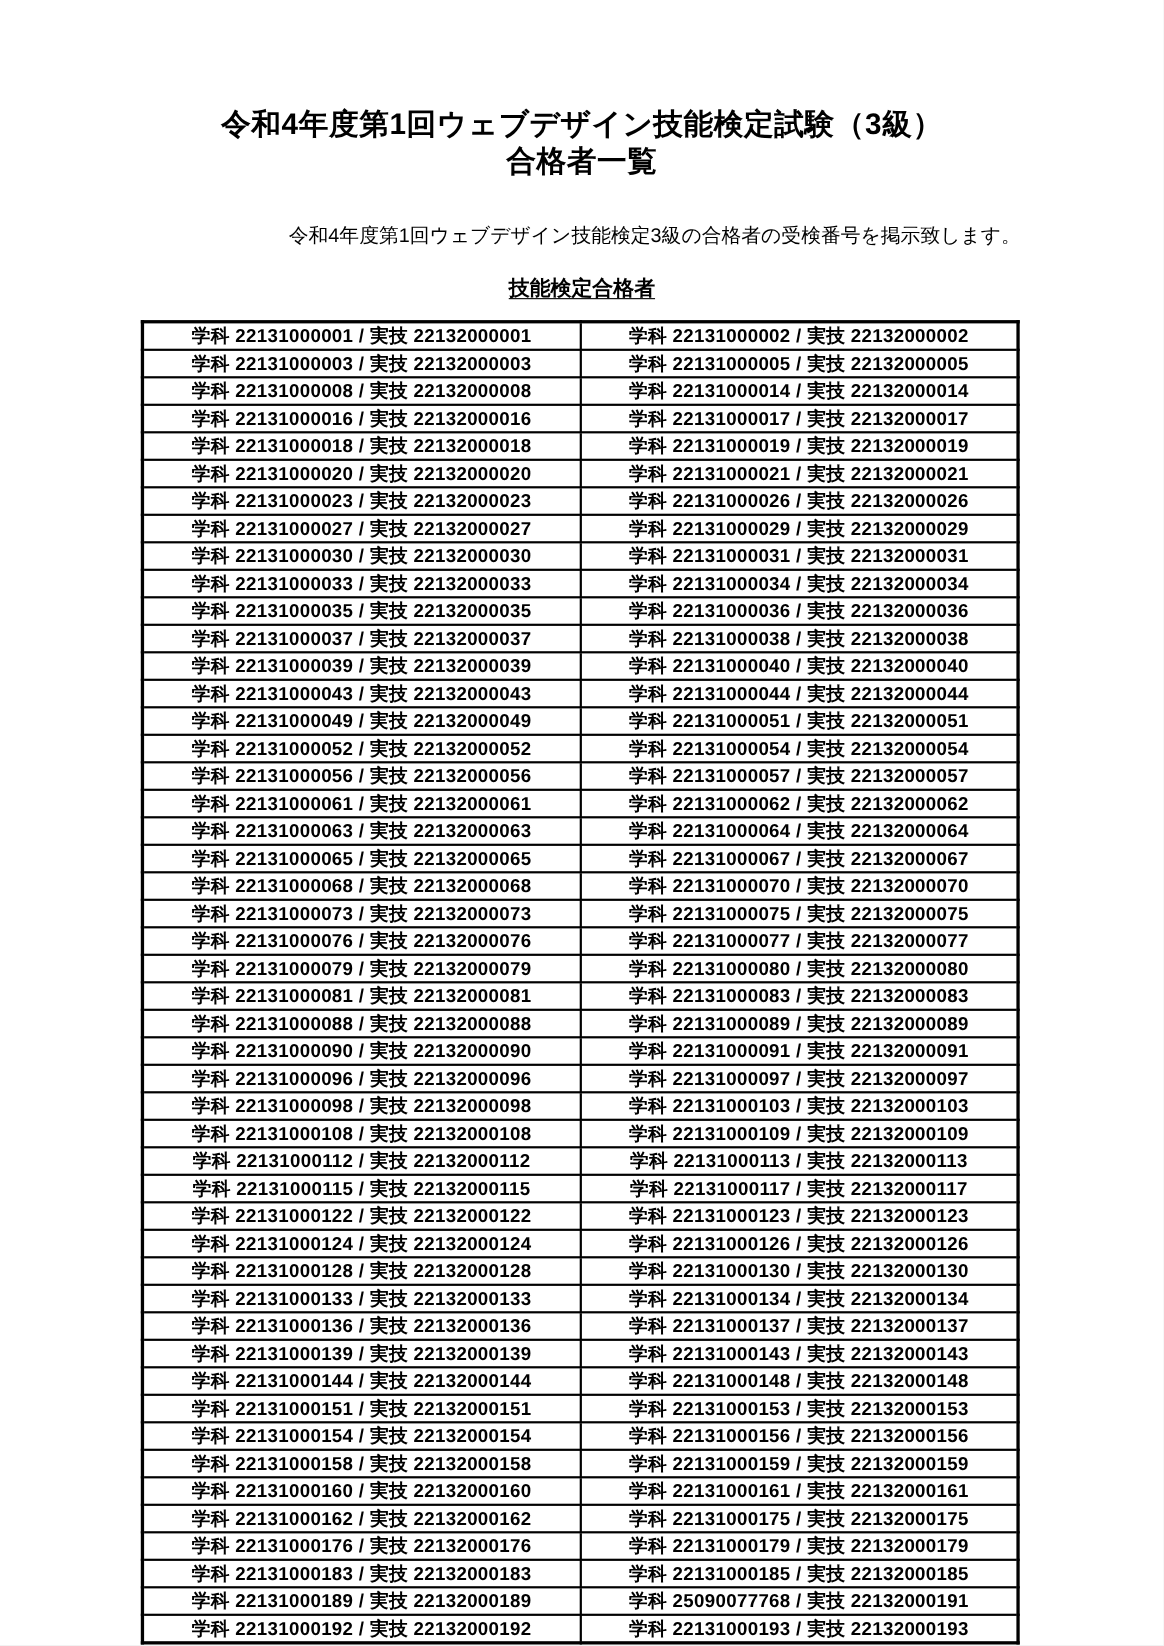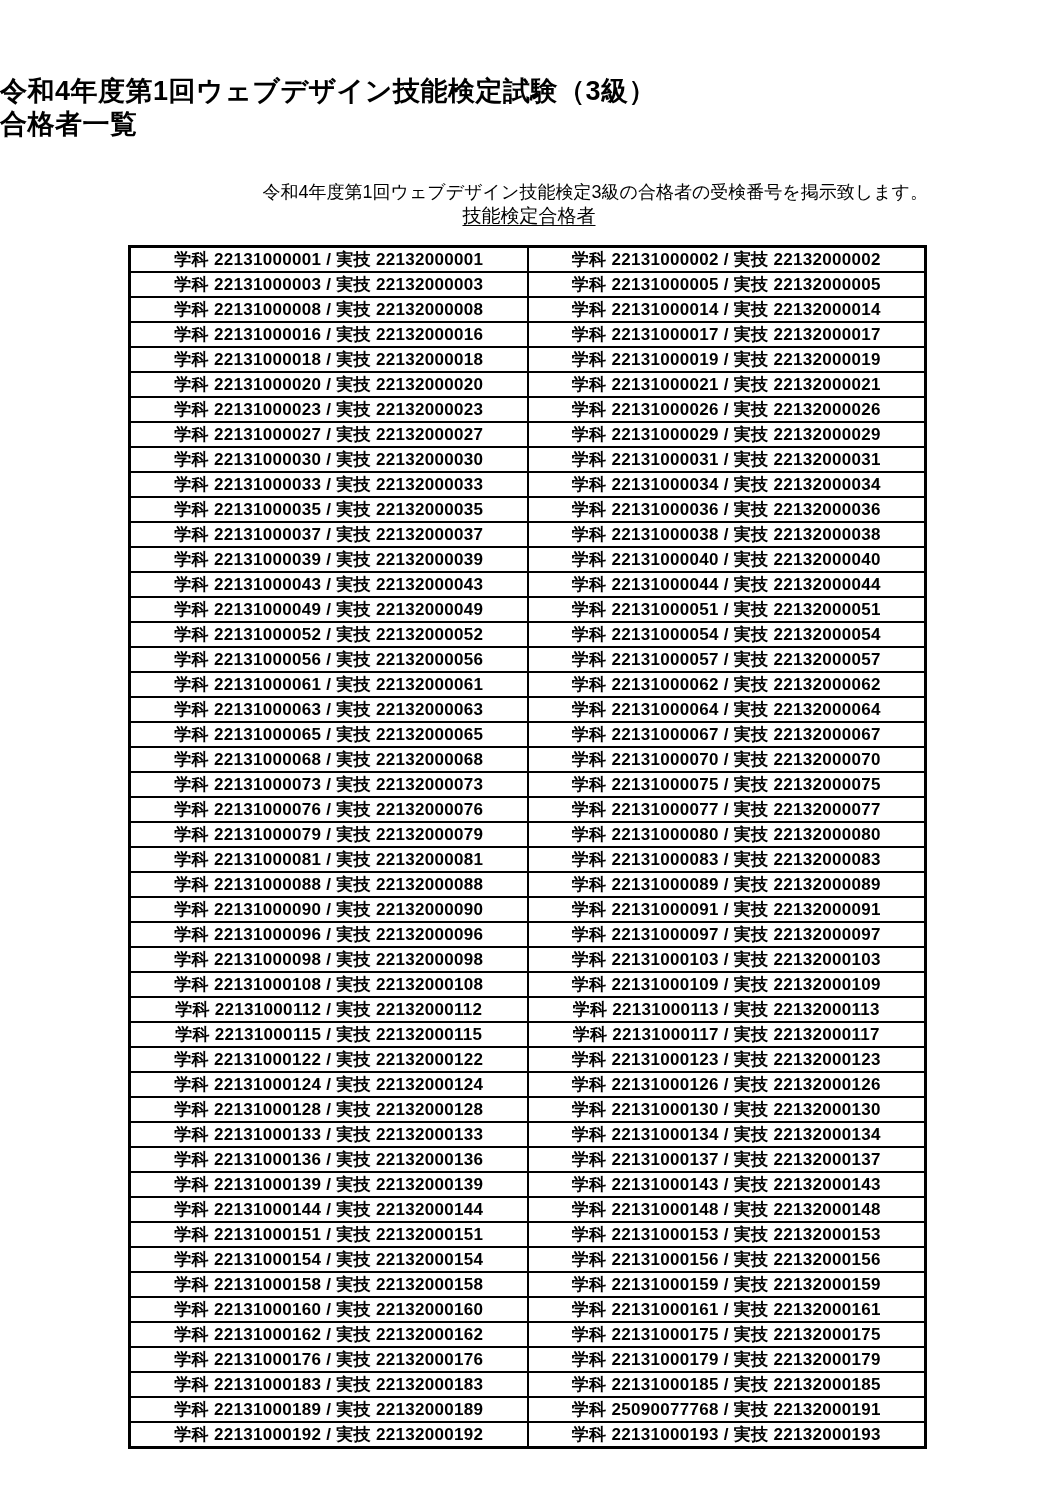--- a/index.html
+++ b/index.html
@@ -11,36 +11,37 @@
   .page {
     position: relative;
     width: 1058px;
     height: 1496px;
     margin: 0 auto;
     background: #ffffff;
     color: #000000;
     overflow: hidden;
   }
   .title-block {
-    margin-top: 75px;
-    text-align: left;
+    margin-top: 97px;
+    text-align: center;
     font-weight: bold;
     font-size: 27px;
     line-height: 33px;
     letter-spacing: 0.5px;
   }
   .intro {
     margin: 40px 130px 0 130px;
     font-size: 18px;
     line-height: 22px;
     text-align: right;
   }
   .section-heading {
+    margin-top: 24px;
     text-align: center;
-    font-weight: normal;
+    font-weight: bold;
     font-size: 19px;
     text-decoration: underline;
     text-underline-offset: 3px;
   }
   table.pass-table {
     margin: 16px 0 0 128px;
     width: 799px;
     height: 1092px;
     border-collapse: collapse;
     table-layout: fixed;

